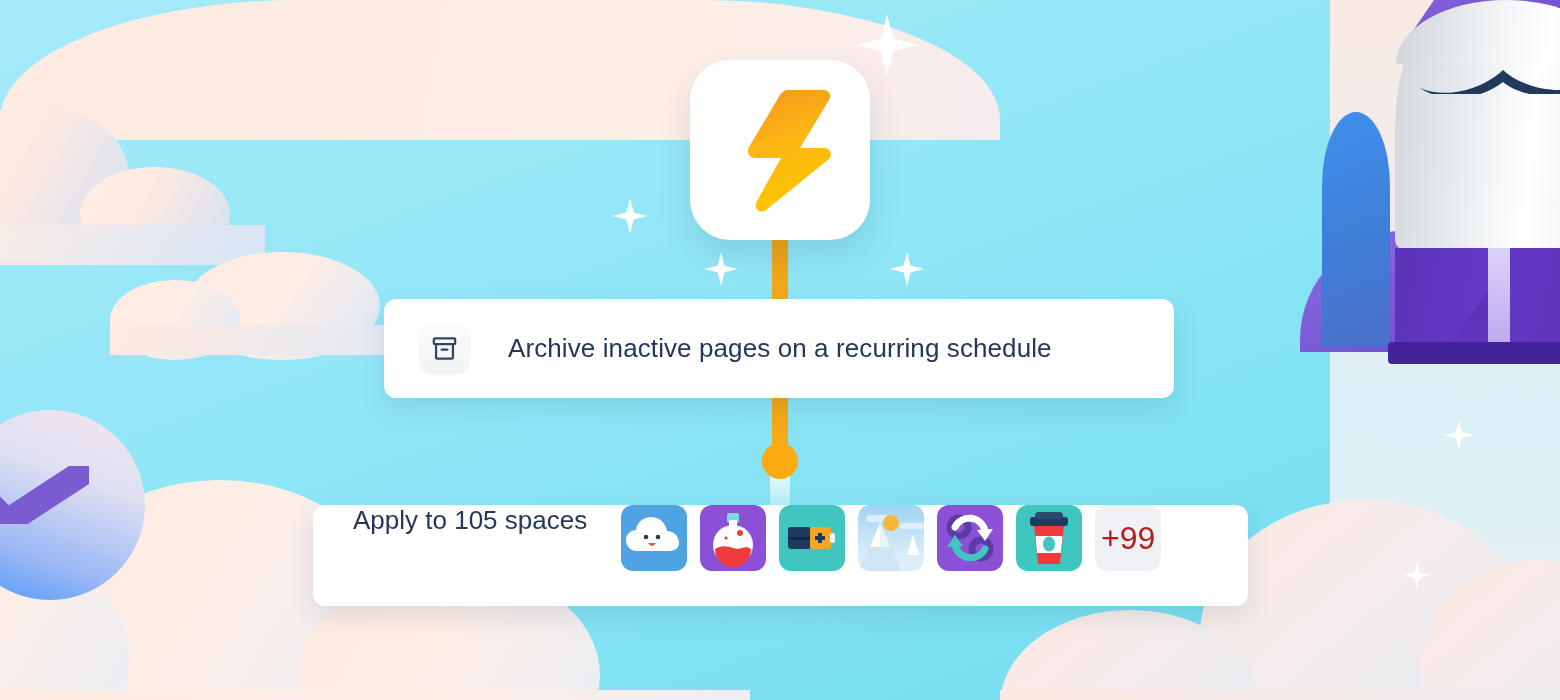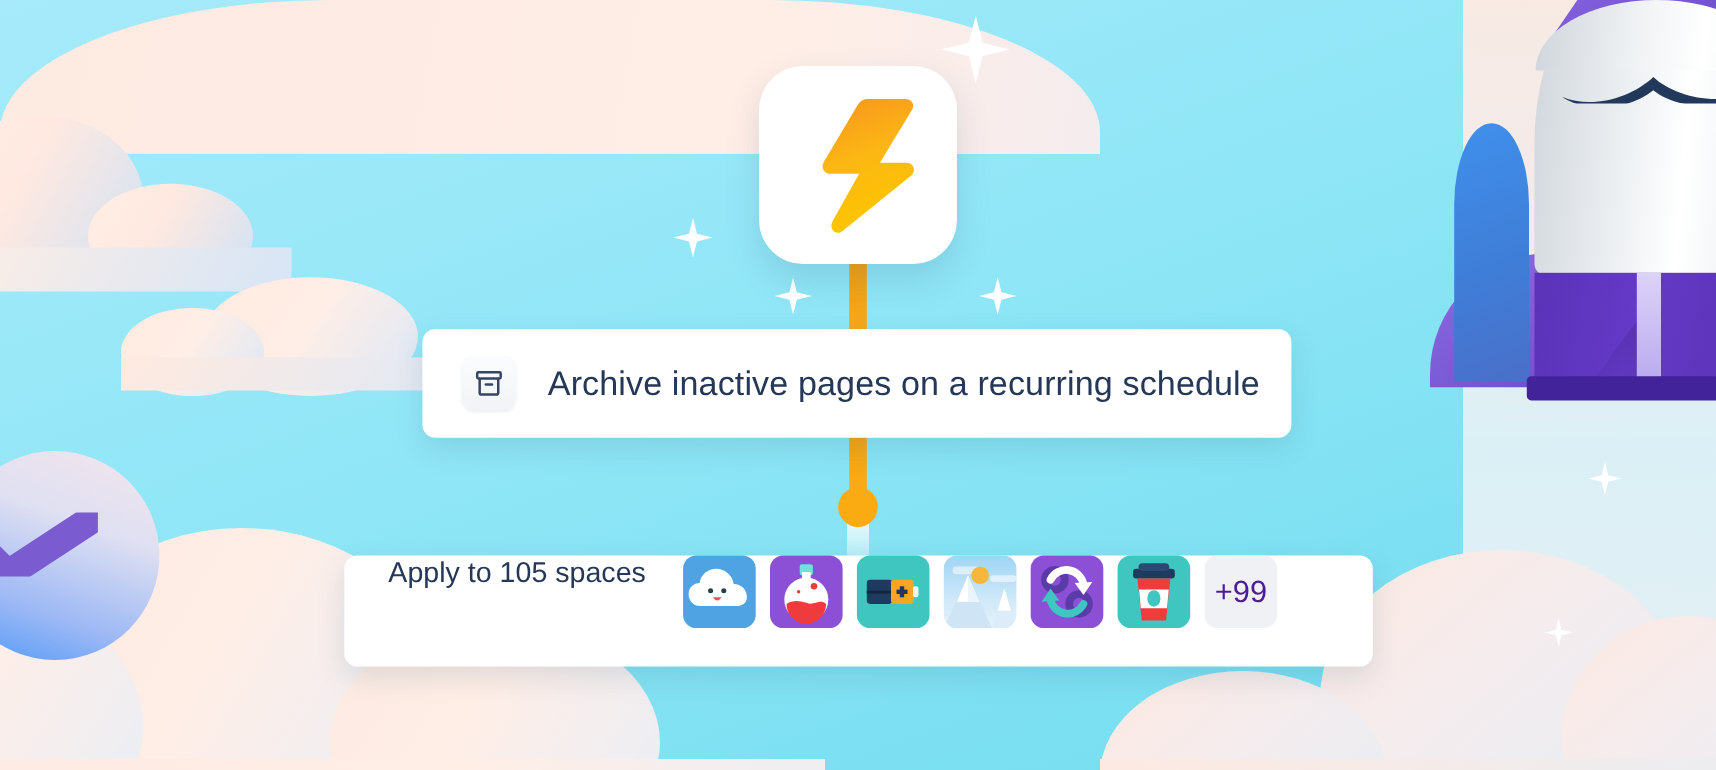--- a/index.html
+++ b/index.html
@@ -182,41 +182,41 @@
     display:flex; align-items:center; padding-left: 36px; box-sizing:border-box;
   }
   .rule-icon {
     width: 49px; height: 49px; border-radius: 12px;
     background: linear-gradient(180deg,#fbfcfd 0%, #f1f3f6 100%);
     box-shadow: 0 1px 3px rgba(40,70,110,.10);
     display:flex; align-items:center; justify-content:center;
     flex: 0 0 auto;
   }
   .rule-text {
-    margin-left: 29px; font-size: 31px; color: #253858;
+    margin-left: 39px; font-size: 26px; color: #253858;
     letter-spacing: .1px; white-space: nowrap;
   }
 
   
   .spaces-card {
     position:absolute; left: 313px; top: 505px; width: 935px; height: 101px;
     background:#ffffff; border-radius: 12px;
     box-shadow: 0 10px 26px rgba(40,90,120,.14);
     display:flex; align-items:flex-start; box-sizing:border-box;
     padding: 0 40px;
   }
   .spaces-label { font-size: 26px; color:#253858; white-space:nowrap; }
   .avatars { display:flex; gap: 13px; margin-left: 34px; align-items:center; }
   .avatar {
     width: 66px; height: 66px; border-radius: 12px;
     position: relative; overflow:hidden; flex: 0 0 auto;
   }
   .avatar-more {
     width: 66px; height: 66px; border-radius: 12px;
-    background:#eff1f4; color:#4c1d95; font-size: 28px;
+    background:#eff1f4; color:#b91c1c; font-size: 32px;
     display:flex; align-items:center; justify-content:center; flex:0 0 auto;
   }
 </style>
 </head>
 <body>
 
 <div id="stage">
 
   <div class="bg-layer">
 

